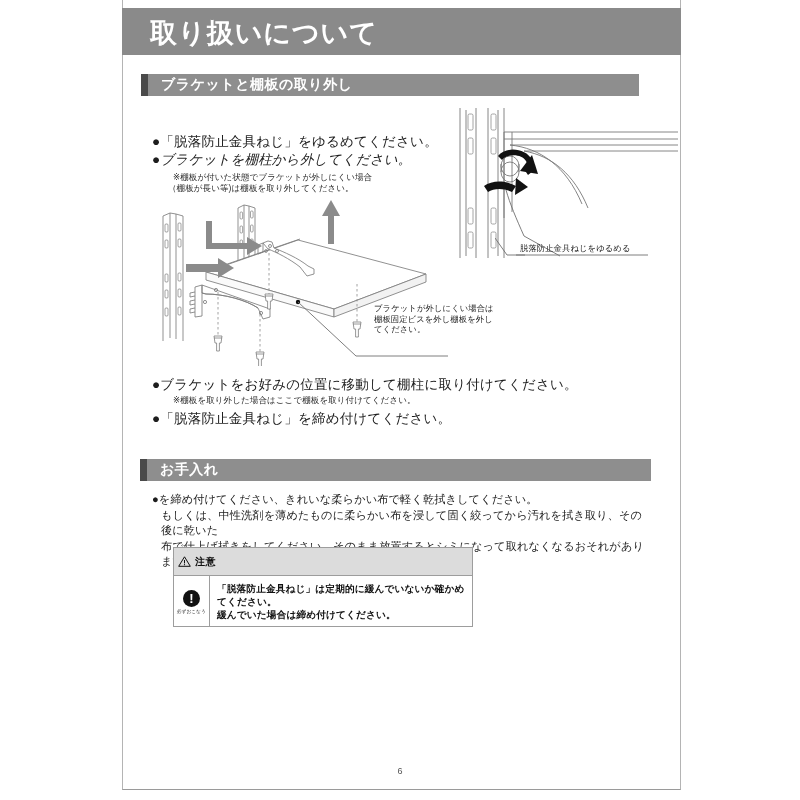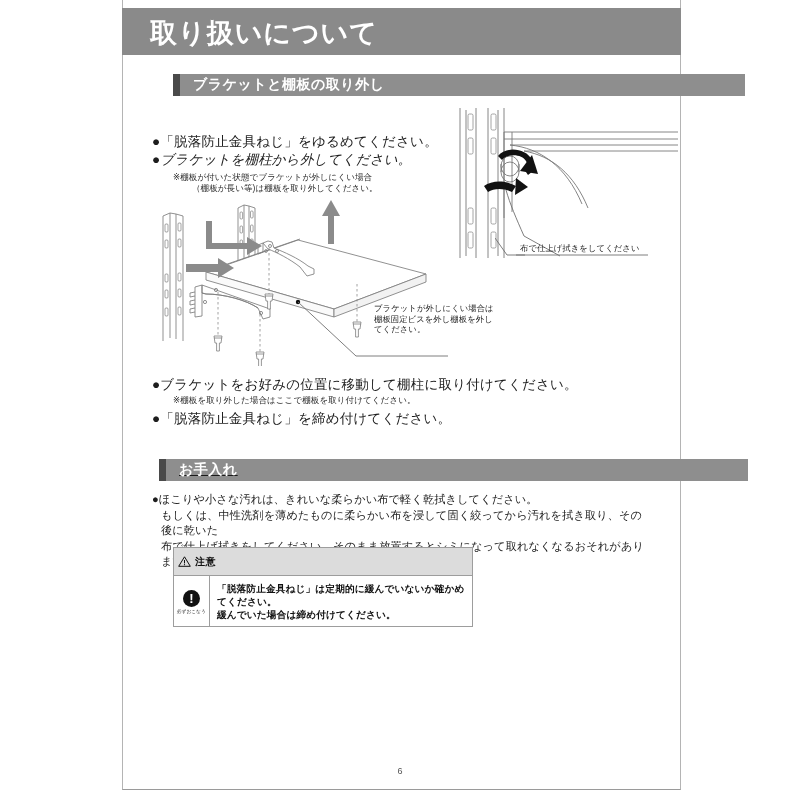--- a/index.html
+++ b/index.html
@@ -70,43 +70,43 @@
     padding-left: 13px;
     box-sizing: border-box;
   }
   .section-bar .bar span {
     color: #ffffff;
     font-size: 14px;
     font-weight: bold;
     letter-spacing: 0.5px;
     white-space: nowrap;
   }
-  #section-bar-removal { left: 173px; top: 74px; width: 572px; }
-  #section-bar-care    { left: 159px; top: 459px; width: 589px; text-decoration: underline; }
+  #section-bar-removal { left: 141px; top: 74px; width: 498px; }
+  #section-bar-care    { left: 140px; top: 459px; width: 511px; }
 
   
   .bullet-line {
     position: absolute;
     font-size: 13.5px;
     color: #1d1d1d;
     white-space: nowrap;
     letter-spacing: 0.2px;
   }
   .note-line {
     position: absolute;
     font-size: 8.5px;
     color: #2a2a2a;
     white-space: nowrap;
     letter-spacing: 0.1px;
   }
 
   #bullet-loosen   { left: 152px; top: 133px; }
   #bullet-detach   { left: 152px; top: 151px; font-style: italic; }
   #note-detach-1   { left: 173px; top: 172px; }
-  #note-detach-2   { left: 192px; top: 183px; }
+  #note-detach-2   { left: 168px; top: 183px; }
   #bullet-reattach { left: 152px; top: 376px; }
   #note-reattach   { left: 173px; top: 395px; }
   #bullet-tighten  { left: 152px; top: 410px; }
 
   
   #care-body {
     position: absolute;
     left: 152px;
     top: 492px;
     width: 500px;
@@ -277,21 +277,21 @@
   </g>
 
   <g fill="#111111" stroke="none">
     <path d="M52 78 C 60 72, 74 72, 84 78 L80 84 C 72 80, 62 80, 56 84 Z"></path>
     <path d="M84 70 L96 79 L83 87 Z"></path>
   </g>
 
   <path d="M74 82 C 78 96, 84 110, 92 128 L128 148" fill="none" stroke="#6f6f6f" stroke-width="0.9"></path>
 </svg>
 
-<div class="callout-text" id="callout-loosen-label">布で仕上げ拭きをしてください</div>
+<div class="callout-text" id="callout-loosen-label">脱落防止金具ねじをゆるめる</div>
 <svg style="position:absolute; left:495px; top:238px;" width="30" height="20" viewBox="0 0 30 20">
   <path d="M0 0 L12 17 L30 17" fill="none" stroke="#6f6f6f" stroke-width="0.9"></path>
 </svg>
 <svg style="position:absolute; left:516px; top:254px;" width="132" height="4" viewBox="0 0 132 4">
   <path d="M0 1 L132 1" fill="none" stroke="#6f6f6f" stroke-width="0.9"></path>
 </svg>
 
 <svg class="illo" id="illo-main" width="300" height="170" viewBox="0 0 300 170">
   <g fill="none" stroke="#7d7d7d" stroke-width="0.85" stroke-linejoin="round">
 
@@ -421,21 +421,21 @@
 <div class="bullet-line" id="bullet-tighten">●「脱落防止金具ねじ」を締め付けてください。</div>
 
 <div class="section-bar" id="section-bar-care">
   <div class="tab"></div>
   <div class="bar">
     <span>お手入れ</span>
   </div>
 </div>
 
 <div id="care-body">
-  <div>●ほこりや小さな汚れは、きれいな柔らかい布で軽く乾拭きしてください。</div>
+  <div>●を締め付けてください、きれいな柔らかい布で軽く乾拭きしてください。</div>
   <div class="ind">もしくは、中性洗剤を薄めたものに柔らかい布を浸して固く絞ってから汚れを拭き取り、その後に乾いた</div>
   <div class="ind">布で仕上げ拭きをしてください。そのまま放置するとシミになって取れなくなるおそれがあります。</div>
 </div>
 
 <div id="caution-box">
   <div id="caution-header">
     <svg class="tri" width="13" height="11" viewBox="0 0 13 11">
       <path d="M6.5 0.8 L12.3 10.3 L0.7 10.3 Z" fill="none" stroke="#111111" stroke-width="1"></path>
       <path d="M6.5 4 L6.5 7.4" stroke="#111111" stroke-width="1"></path>
       <circle cx="6.5" cy="8.7" r="0.6" fill="#111111"></circle>

